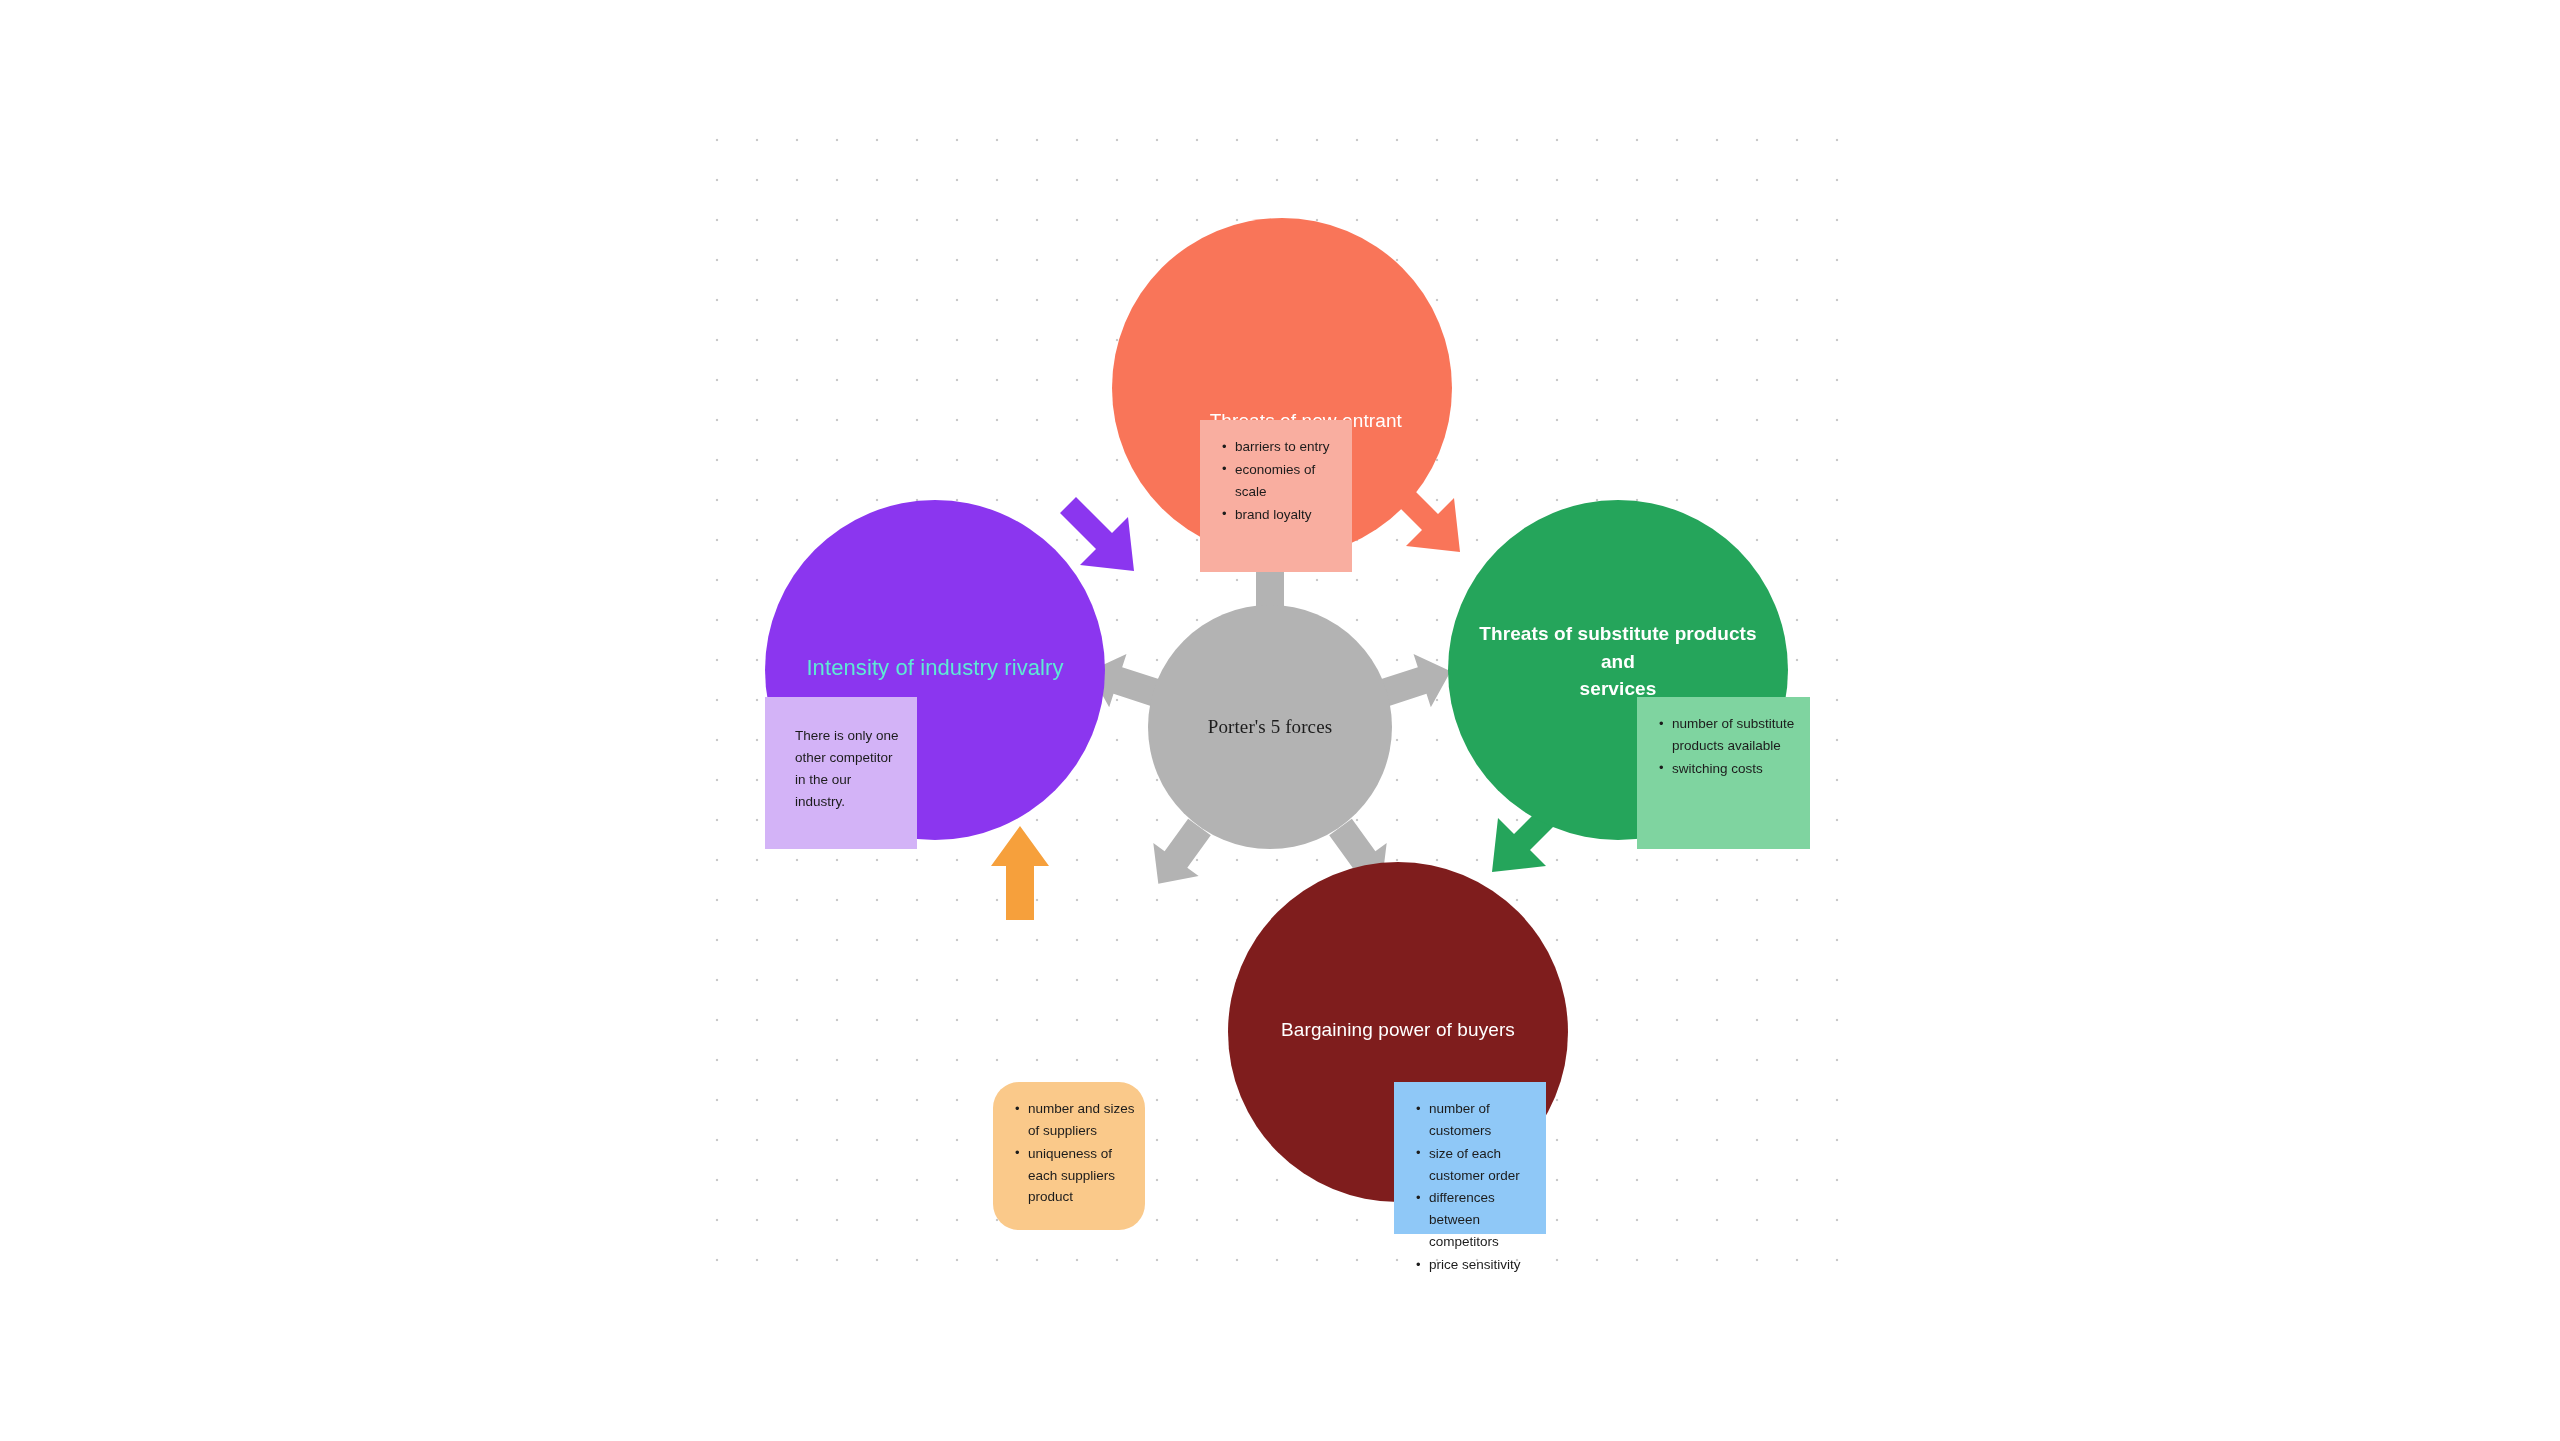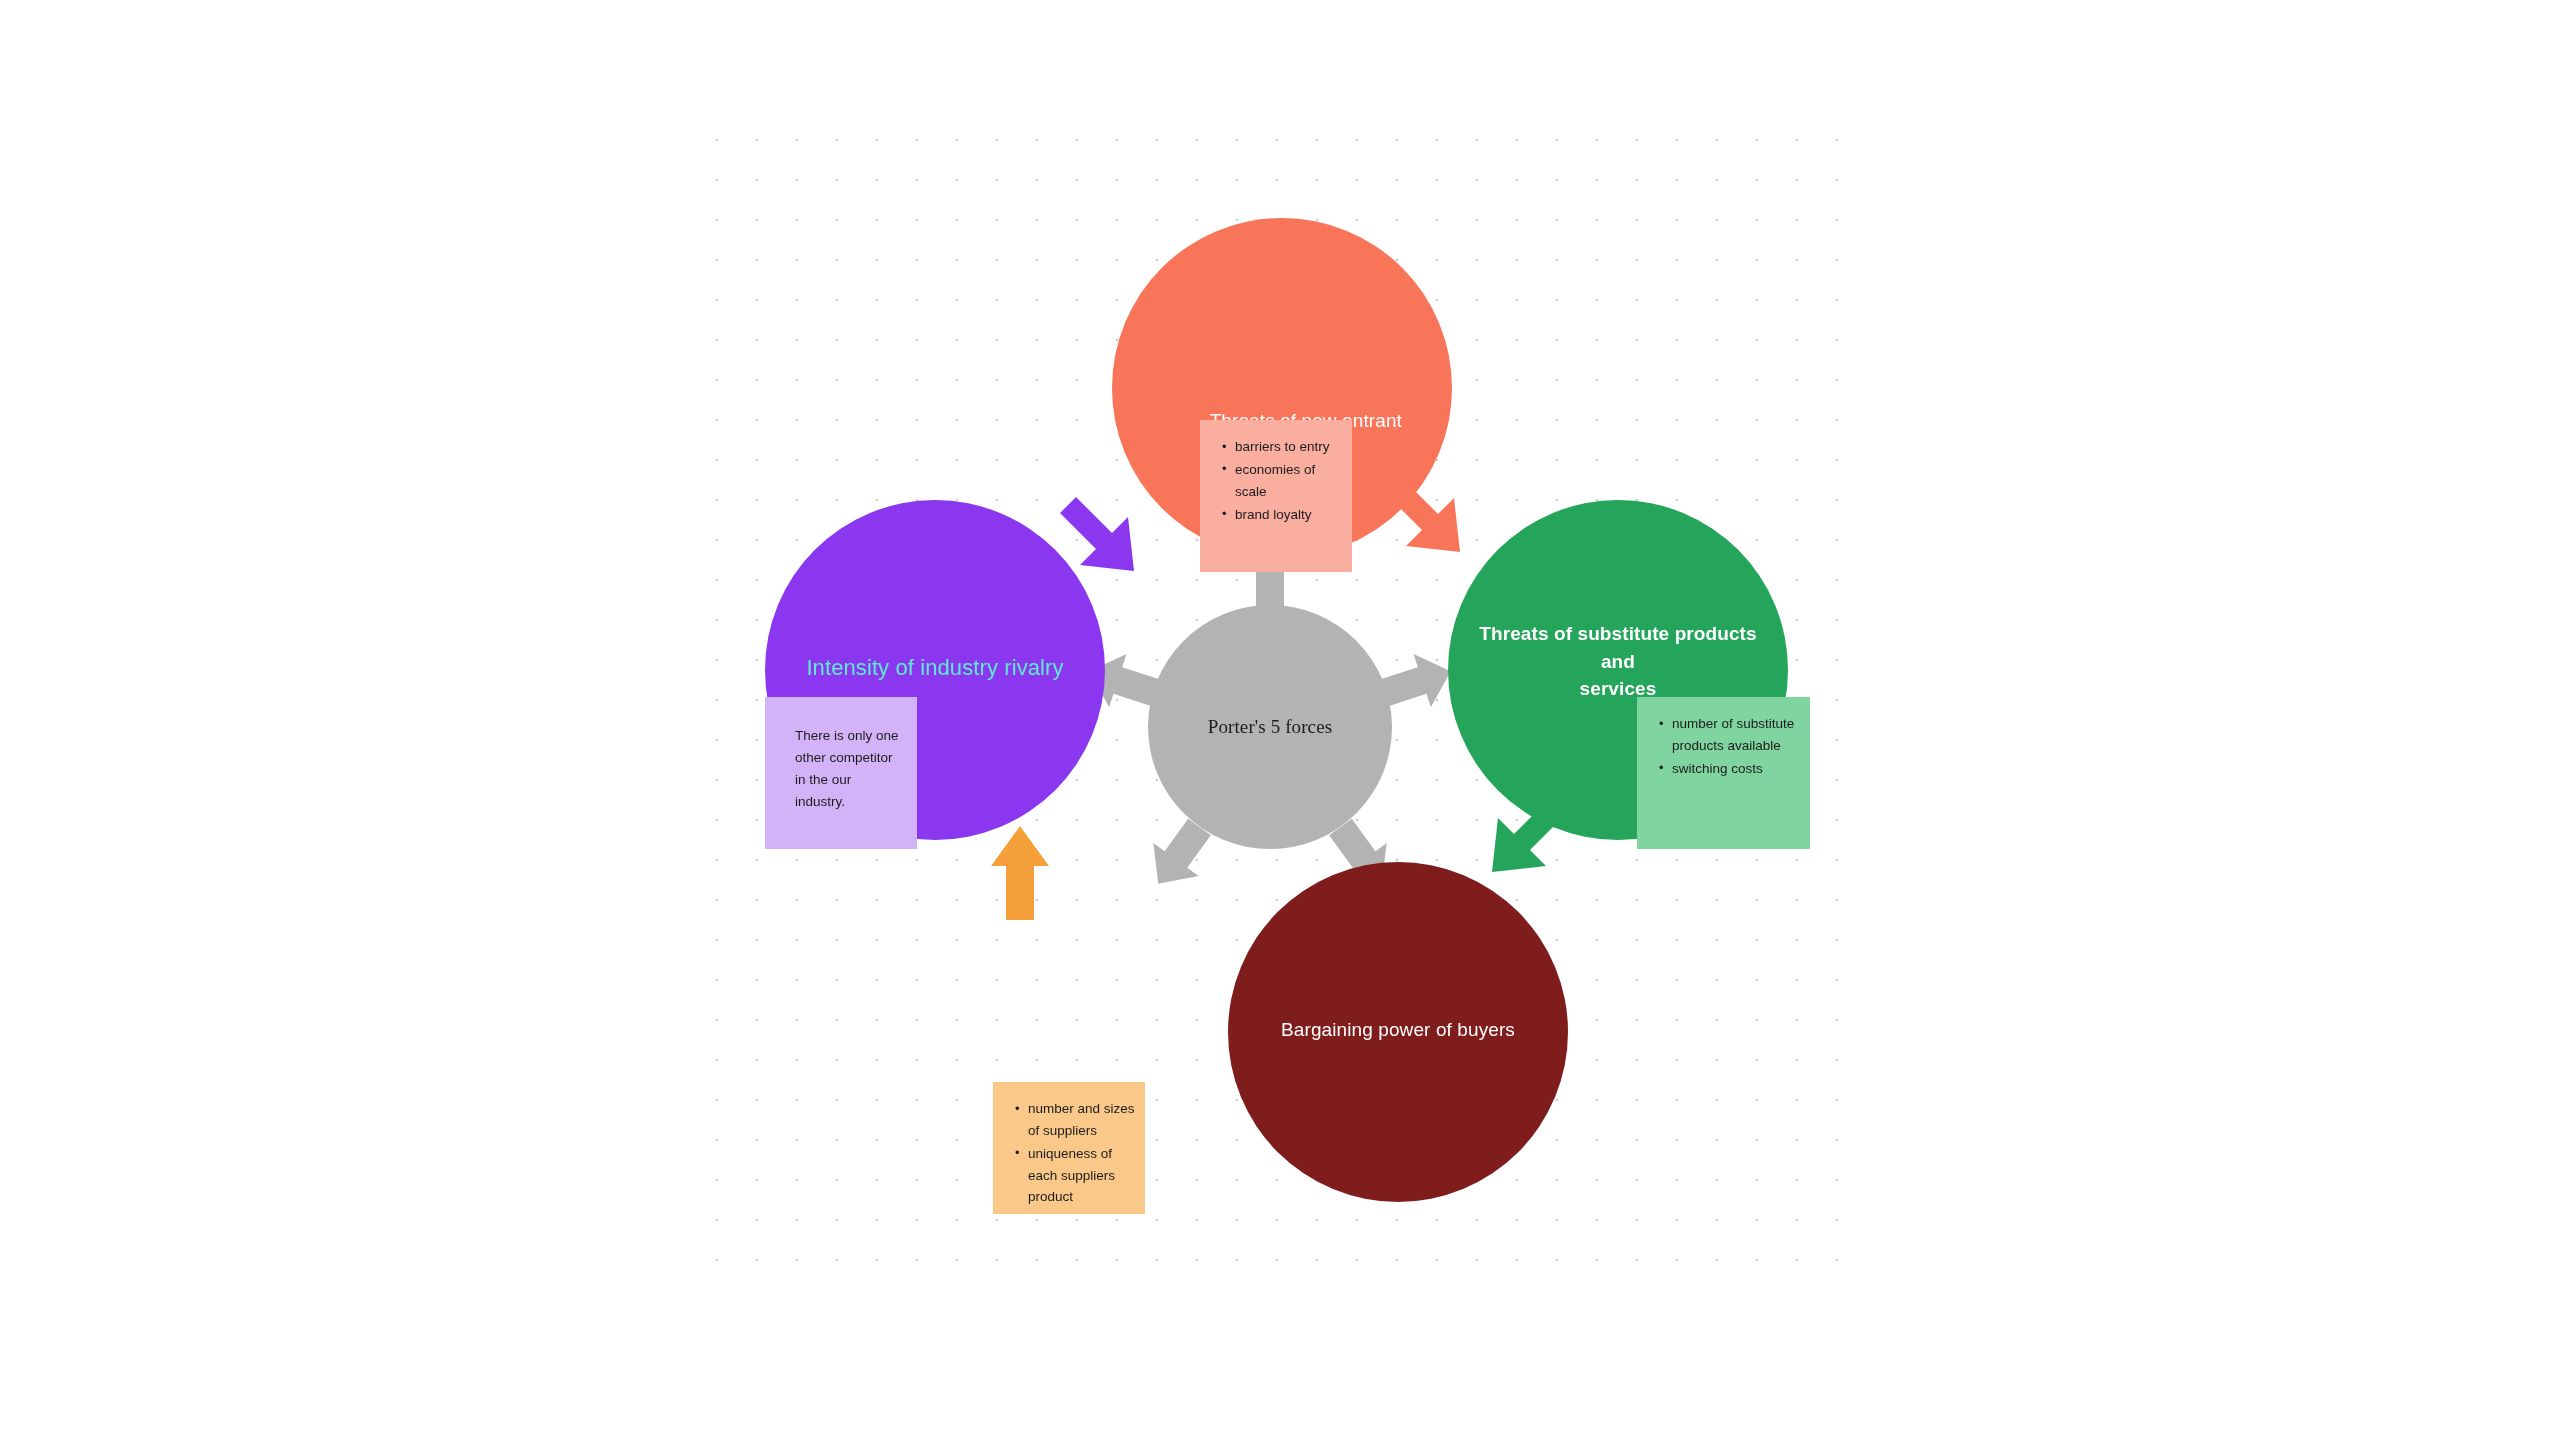--- a/index.html
+++ b/index.html
@@ -184,22 +184,23 @@
     font-size: 19px;
     color: #1d1d1d;
     top: 50%;
     transform: translateY(-50%);
     margin-top: -2px;
   }
   #note-orange {
     left: 993px;
     top: 1082px;
     width: 152px;
-    height: 132px;
+    height: 148px;
     background: #fac98a;
+    border-radius: 26px;
   }
 
   
   #circle-purple {
     left: 765px;
     top: 500px;
     width: 340px;
     height: 340px;
     background: #8b36ef;
   }
@@ -277,20 +278,28 @@
   </div>
 
   <svg class="arrow-svg" style="left:1238px; top:1005px; width:110px; height:70px;" viewBox="0 0 110 70">
     <path d="M 100 14 L 48 14 L 48 0 L 8 29 L 48 58 L 48 44 L 100 44 Z" fill="#2b90ef"></path>
   </svg>
 
   <div class="circle" id="circle-blue">
     <span class="circle-label" id="label-blue">Bargaining power of buyers</span>
   </div>
 
+  <div class="note" id="note-blue">
+    <ul>
+      <li>number of customers</li>
+      <li>size of each customer order</li>
+      <li>differences between competitors</li>
+      <li>price sensitivity</li>
+    </ul>
+  </div>
 
   <svg class="arrow-svg" style="left:985px; top:820px; width:70px; height:110px;" viewBox="0 0 70 110">
     <path d="M 21 100 L 21 46 L 6 46 L 35 6 L 64 46 L 49 46 L 49 100 Z" fill="#f6a03c"></path>
   </svg>
 
 
   <div class="note" id="note-orange">
     <ul>
       <li>number and sizes of suppliers</li>
       <li>uniqueness of each suppliers product</li>

